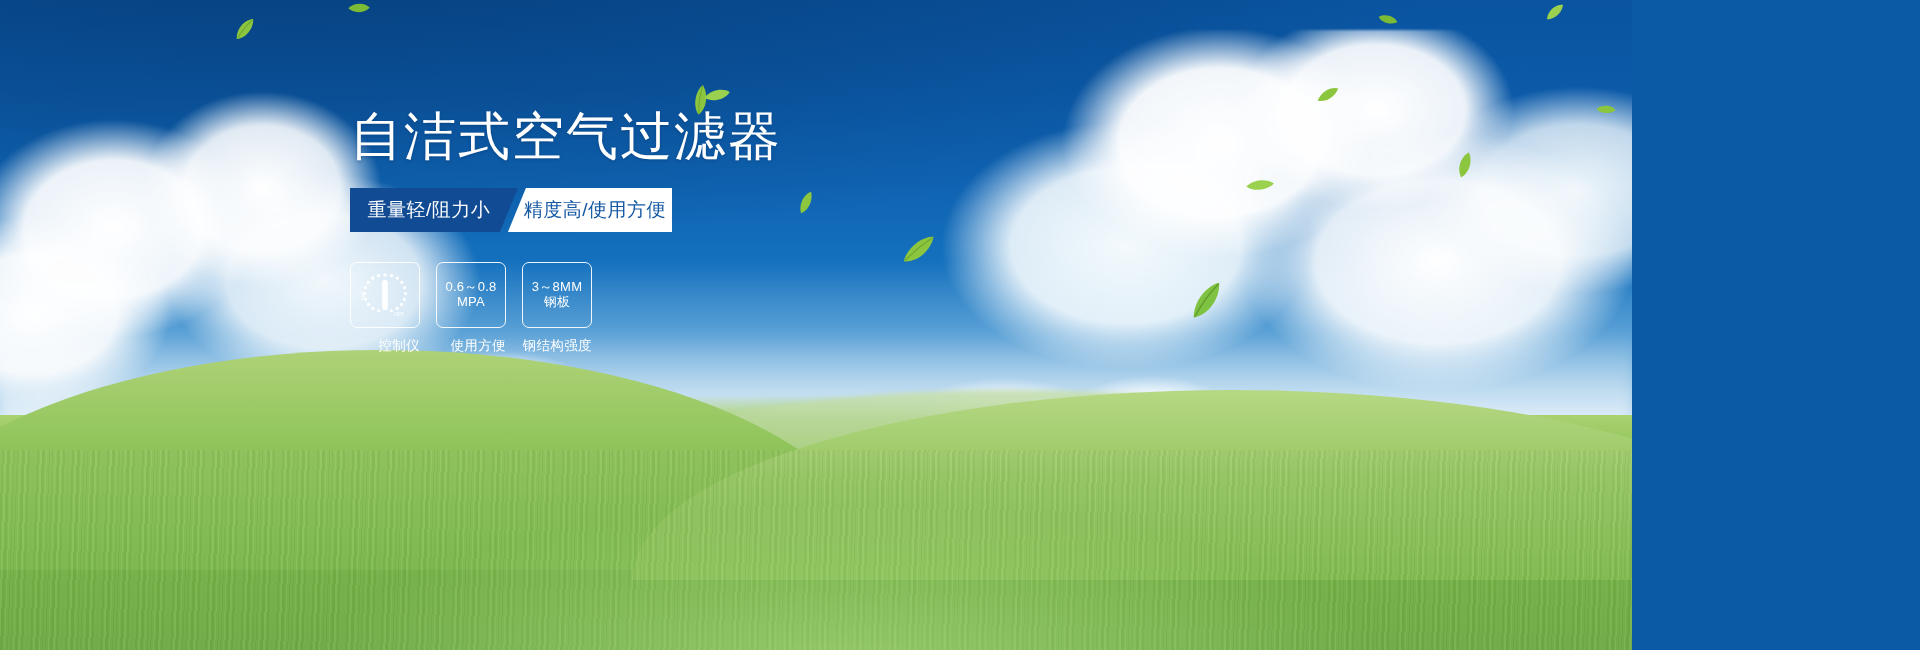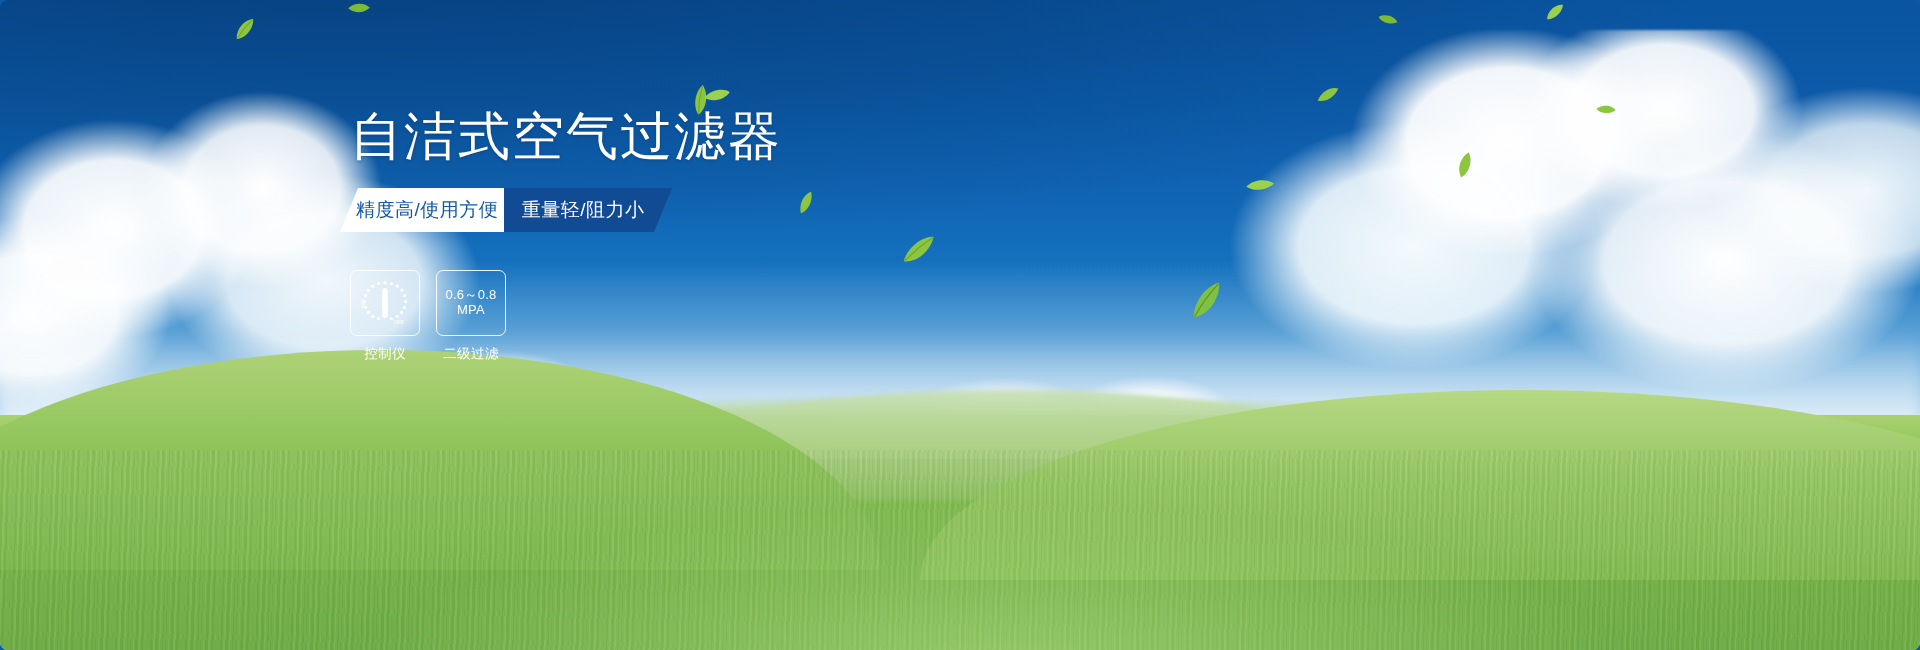--- a/index.html
+++ b/index.html
@@ -4,23 +4,22 @@
 <style>
   * { margin:0; padding:0; box-sizing:border-box; }
   html, body { width:1920px; height:650px; overflow:hidden; }
   body {
     font-family:"Liberation Sans", "DejaVu Sans", sans-serif;
     background:#0b5aa6;
   }
 
   #banner {
     position:relative;
-    width:1920px; height:650px;
+    width:1632px; height:650px;
     overflow:hidden;
-    border-radius:8px;
   }
 
   
   .sky {
     position:absolute; inset:0;
     background:
       linear-gradient(to bottom,
         #0a54a0 0%,
         #0c5aa8 14%,
         #0f63b2 28%,
@@ -186,22 +185,21 @@
   
   .features {
     margin-top:30px;
     display:flex;
     gap:16px;
   }
   .feature {
     width:70px;
     display:flex;
     flex-direction:column;
-    align-items:center;
-    margin-top:8px;
+    align-items:flex-end;
   }
   .feature-box {
     width:70px; height:66px;
     border:1.5px solid rgba(255,255,255,.92);
     border-radius:7px;
     display:flex; align-items:center; justify-content:center;
     position:relative;
   }
   .feature-text {
     color:#ffffff;
@@ -309,22 +307,22 @@
     <svg width="20" height="11" viewBox="0 0 20 11">
         <path d="M1 9 C5 1 15 -1 19 2 C15 9 6 12 1 9 Z" fill="#8cc63f"></path>
       </svg>
   </div>
 
   <div class="content">
 
     <h1 class="title">自洁式空气过滤器</h1>
 
     <div class="badges">
+      <div class="badge badge-primary">重量轻/阻力小</div>
       <div class="badge badge-secondary">精度高/使用方便</div>
-      <div class="badge badge-primary">重量轻/阻力小</div>
     </div>
 
     <div class="features">
 
       <div class="feature">
         <div class="feature-box">
           <span>
             <svg width="54" height="50" viewBox="0 0 54 50">
               <g fill="#ffffff">
                 <circle cx="27" cy="7" r="1.7"></circle>
@@ -356,21 +354,30 @@
         <div class="feature-label">控制仪</div>
       </div>
 
       <div class="feature">
         <div class="feature-box">
           <div class="feature-text">
             <div>0.6～0.8</div>
             <div>MPA</div>
           </div>
         </div>
-        <div class="feature-label">二级过滤</div>
+        <div class="feature-label">使用方便</div>
       </div>
 
 
+      <div class="feature">
+        <div class="feature-box">
+          <div class="feature-text">
+            <div>3～8MM</div>
+            <div>钢板</div>
+          </div>
+        </div>
+        <div class="feature-label">钢结构强度</div>
+      </div>
 
 
     </div>
   </div>
 </div>
 
 </body></html>

